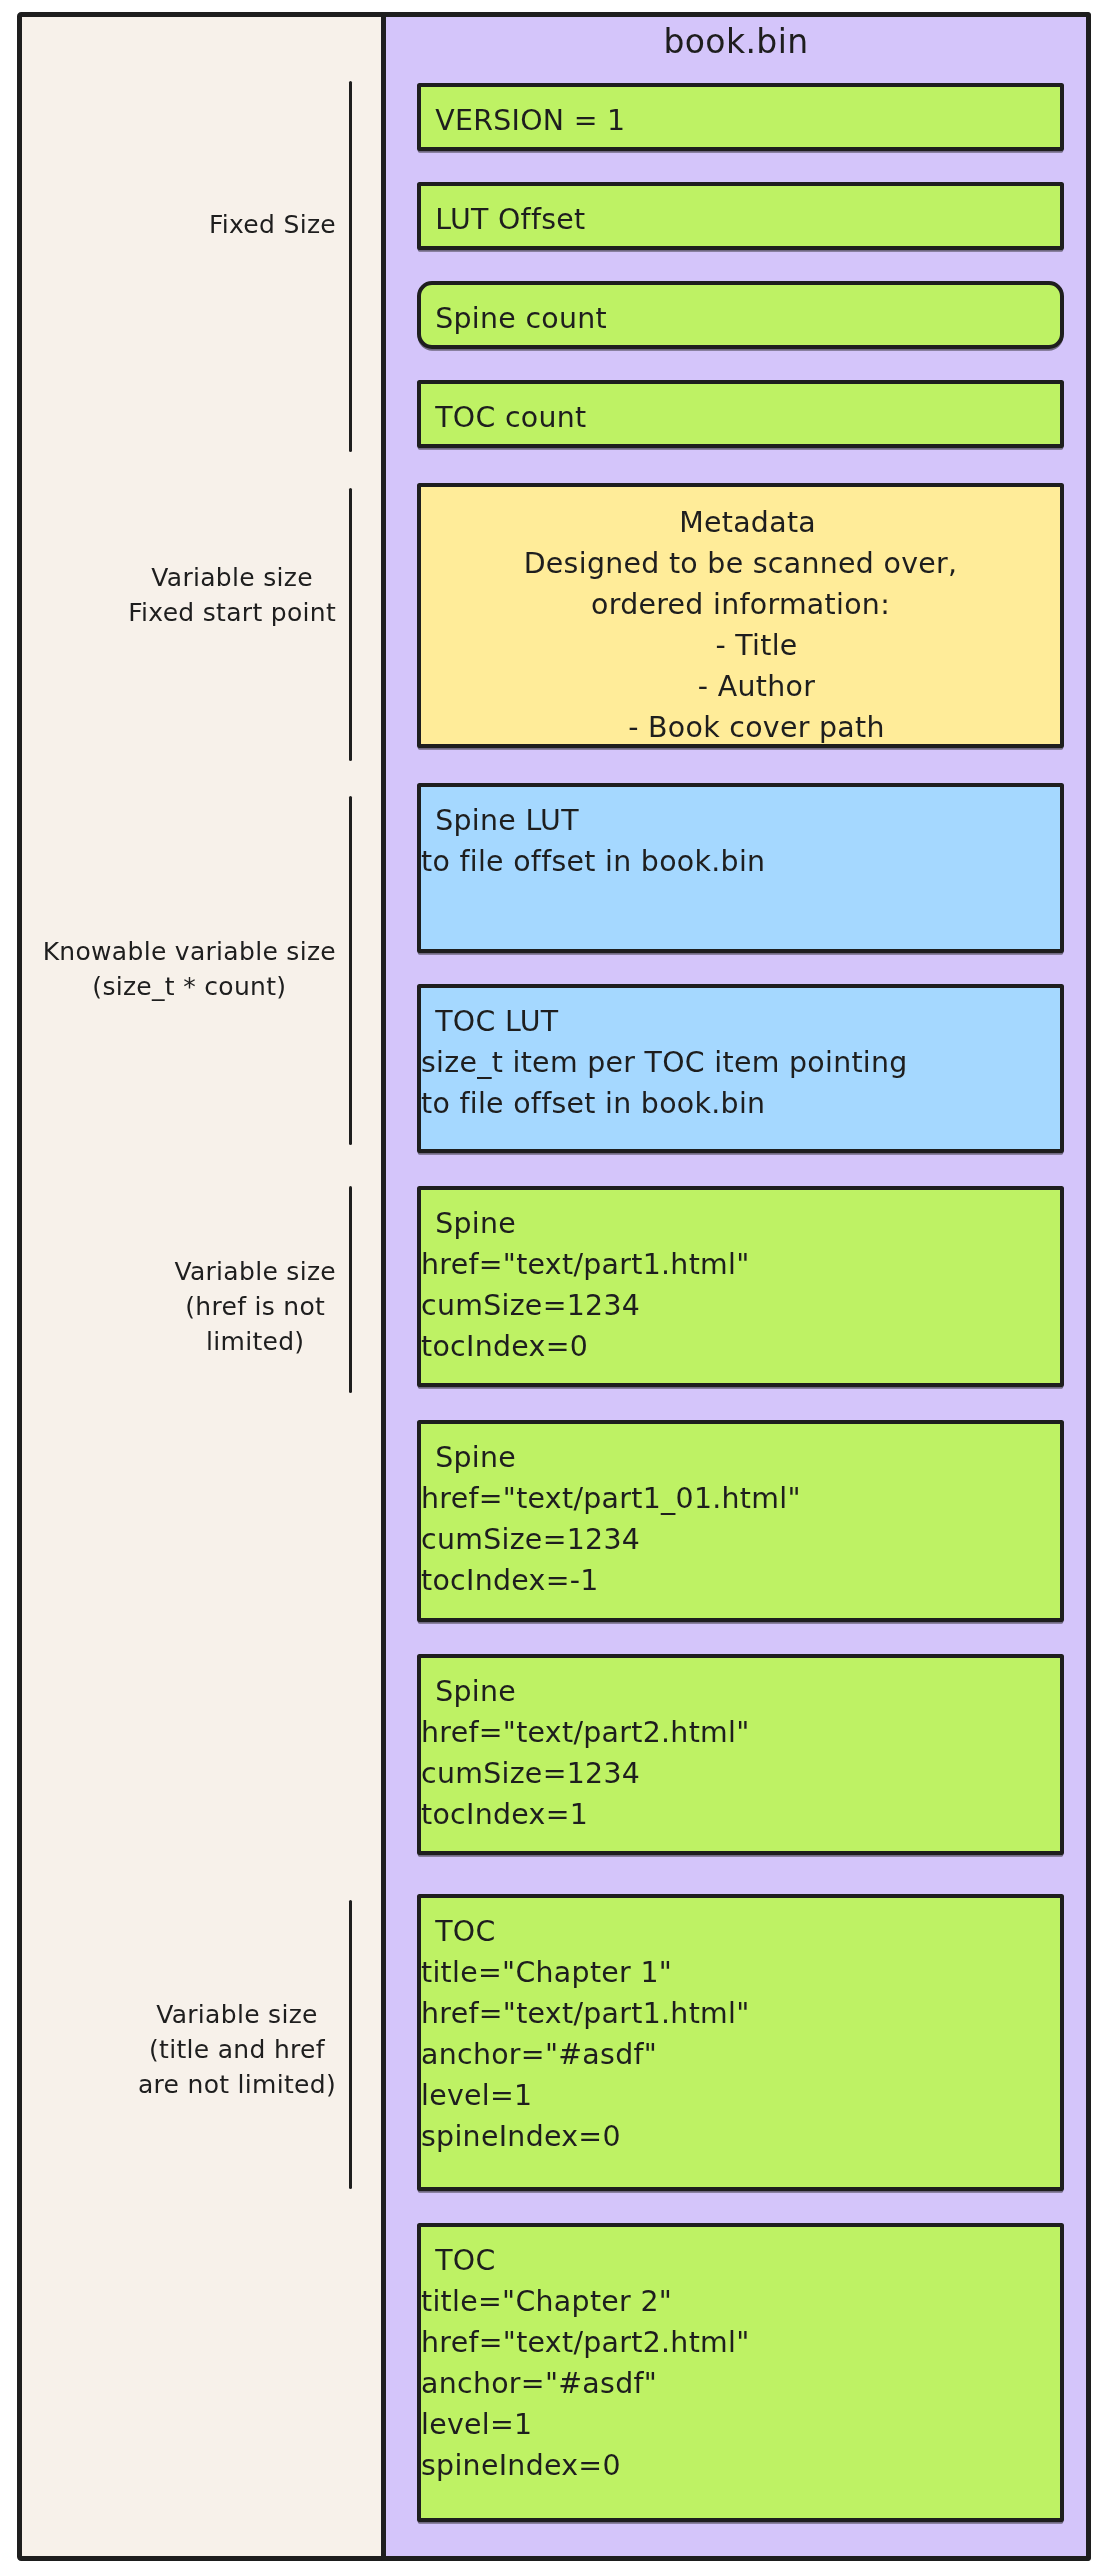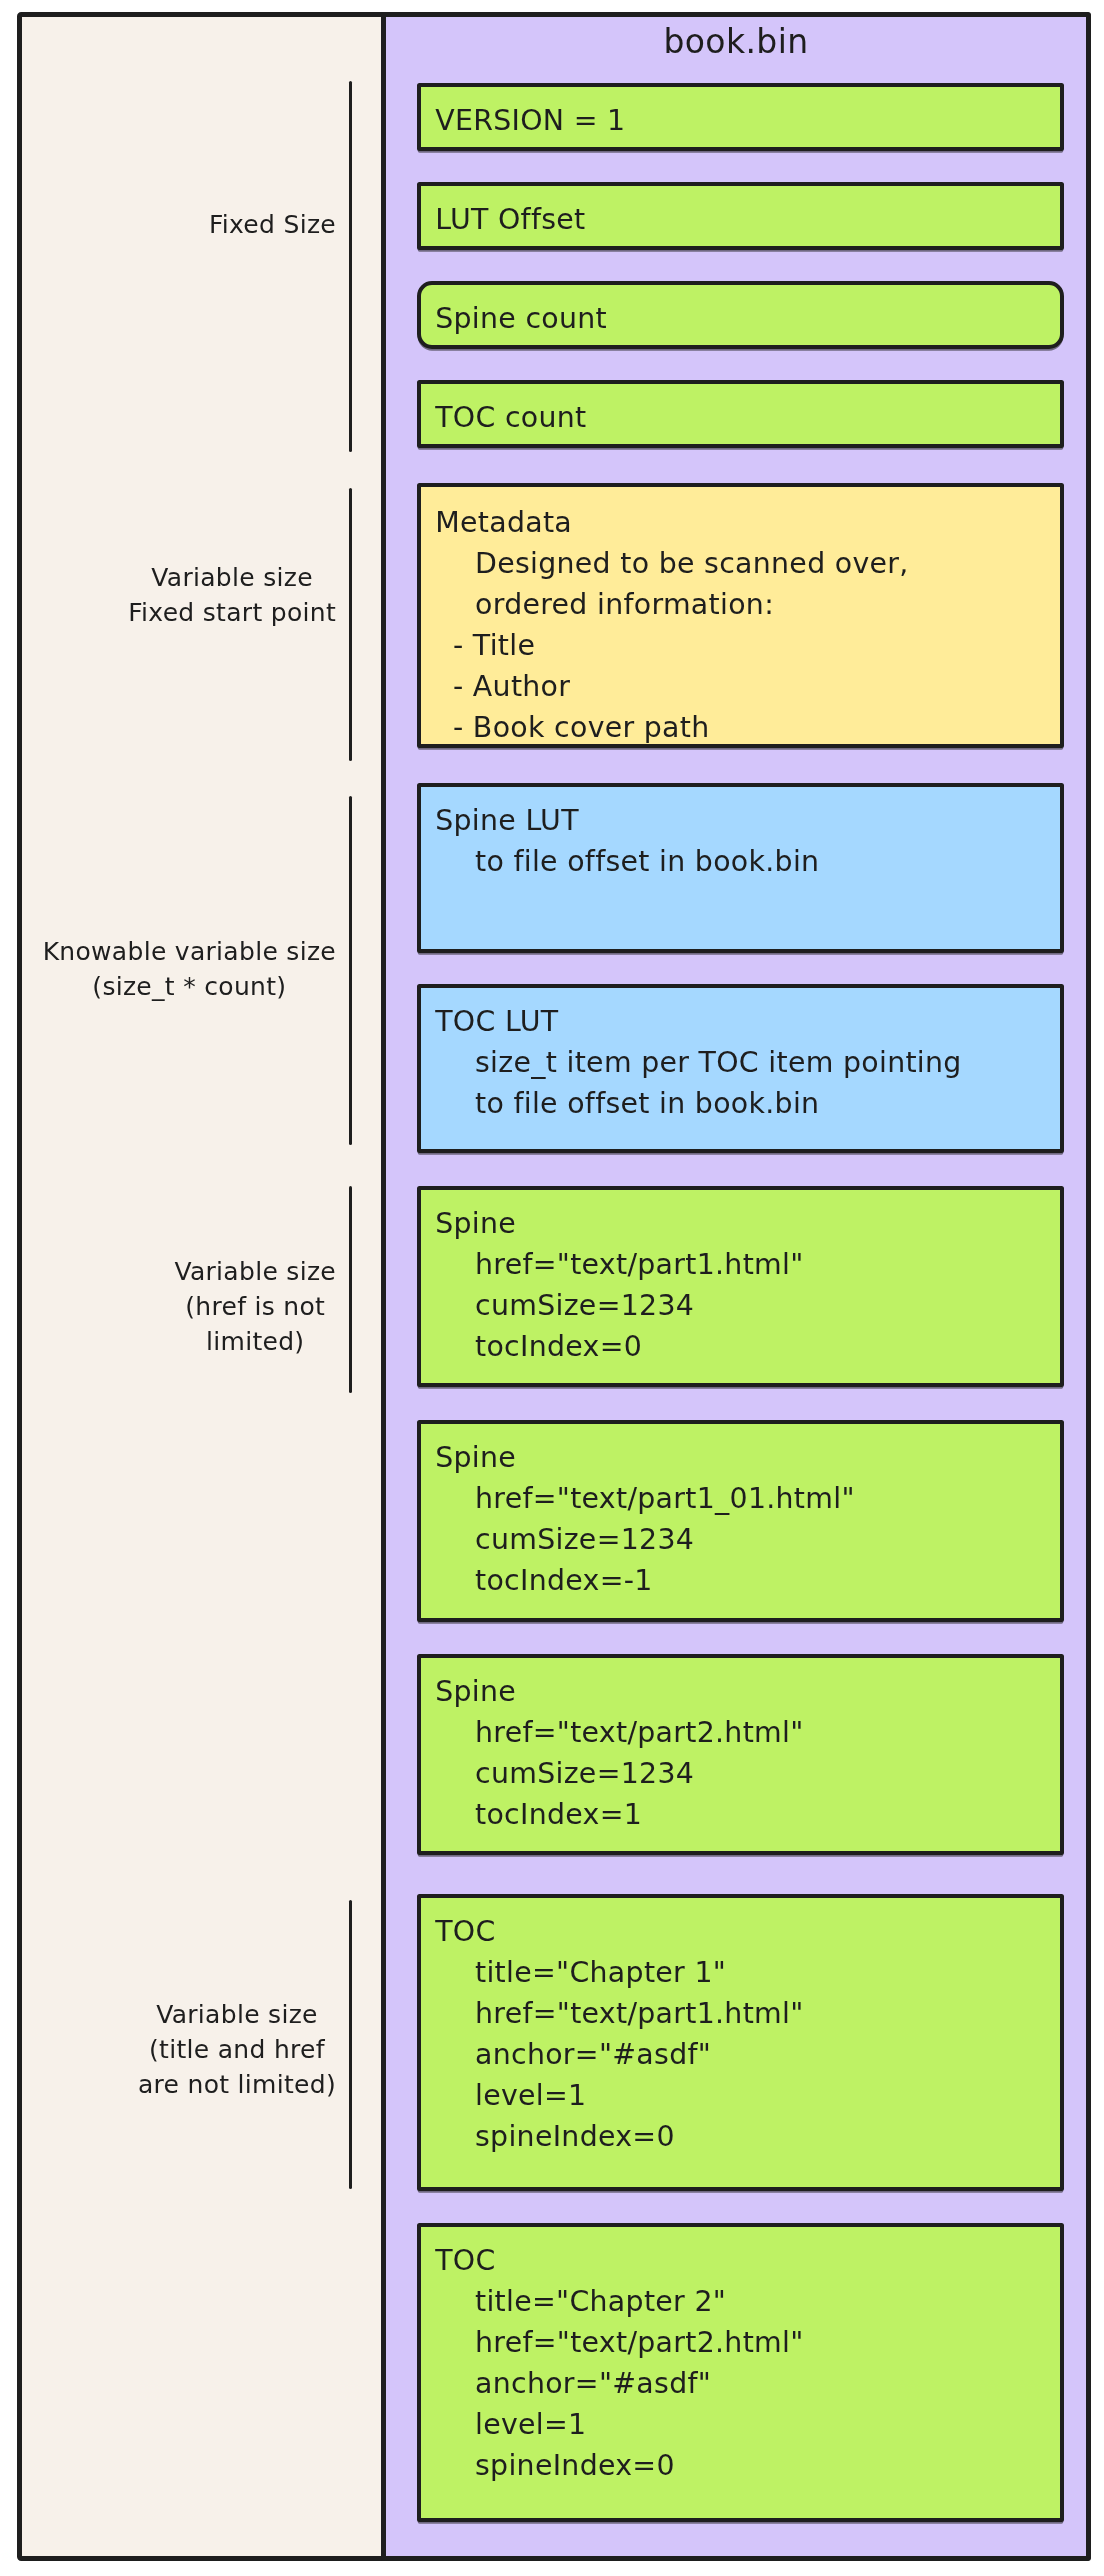--- a/index.html
+++ b/index.html
@@ -48,31 +48,31 @@
     position: absolute;
     left: 417px;
     width: 647px;
     border: 4.2px solid #1e1e1e;
     border-radius: 2.5px;
     box-sizing: border-box;
     padding-top: 12.5px;
     box-shadow: 0 2.5px 0 -0.8px rgba(30,30,30,0.55);
   }
   .fbox.green  { background: #bef264; }
-  .fbox.yellow { background: #ffec99; }
+  .fbox.yellow { background: #ffec99; text-align: center; }
   .fbox.blue   { background: #a5d8ff; }
   .fbox .line {
     font-size: 28.4px;
     line-height: 41px;
     letter-spacing: 0.3px;
     white-space: pre;
     color: #1e1e1e;
   }
   .ind0 { padding-left: 14.2px; }
-  .ind1 { padding-left: 54px; }
+  .ind1 { }
   .ind2 { padding-left: 32px; }
   .bracket {
     position: absolute;
     left: 349px;
     width: 3.3px;
     background: #1e1e1e;
     border-radius: 1.7px;
   }
   .side-label {
     position: absolute;

